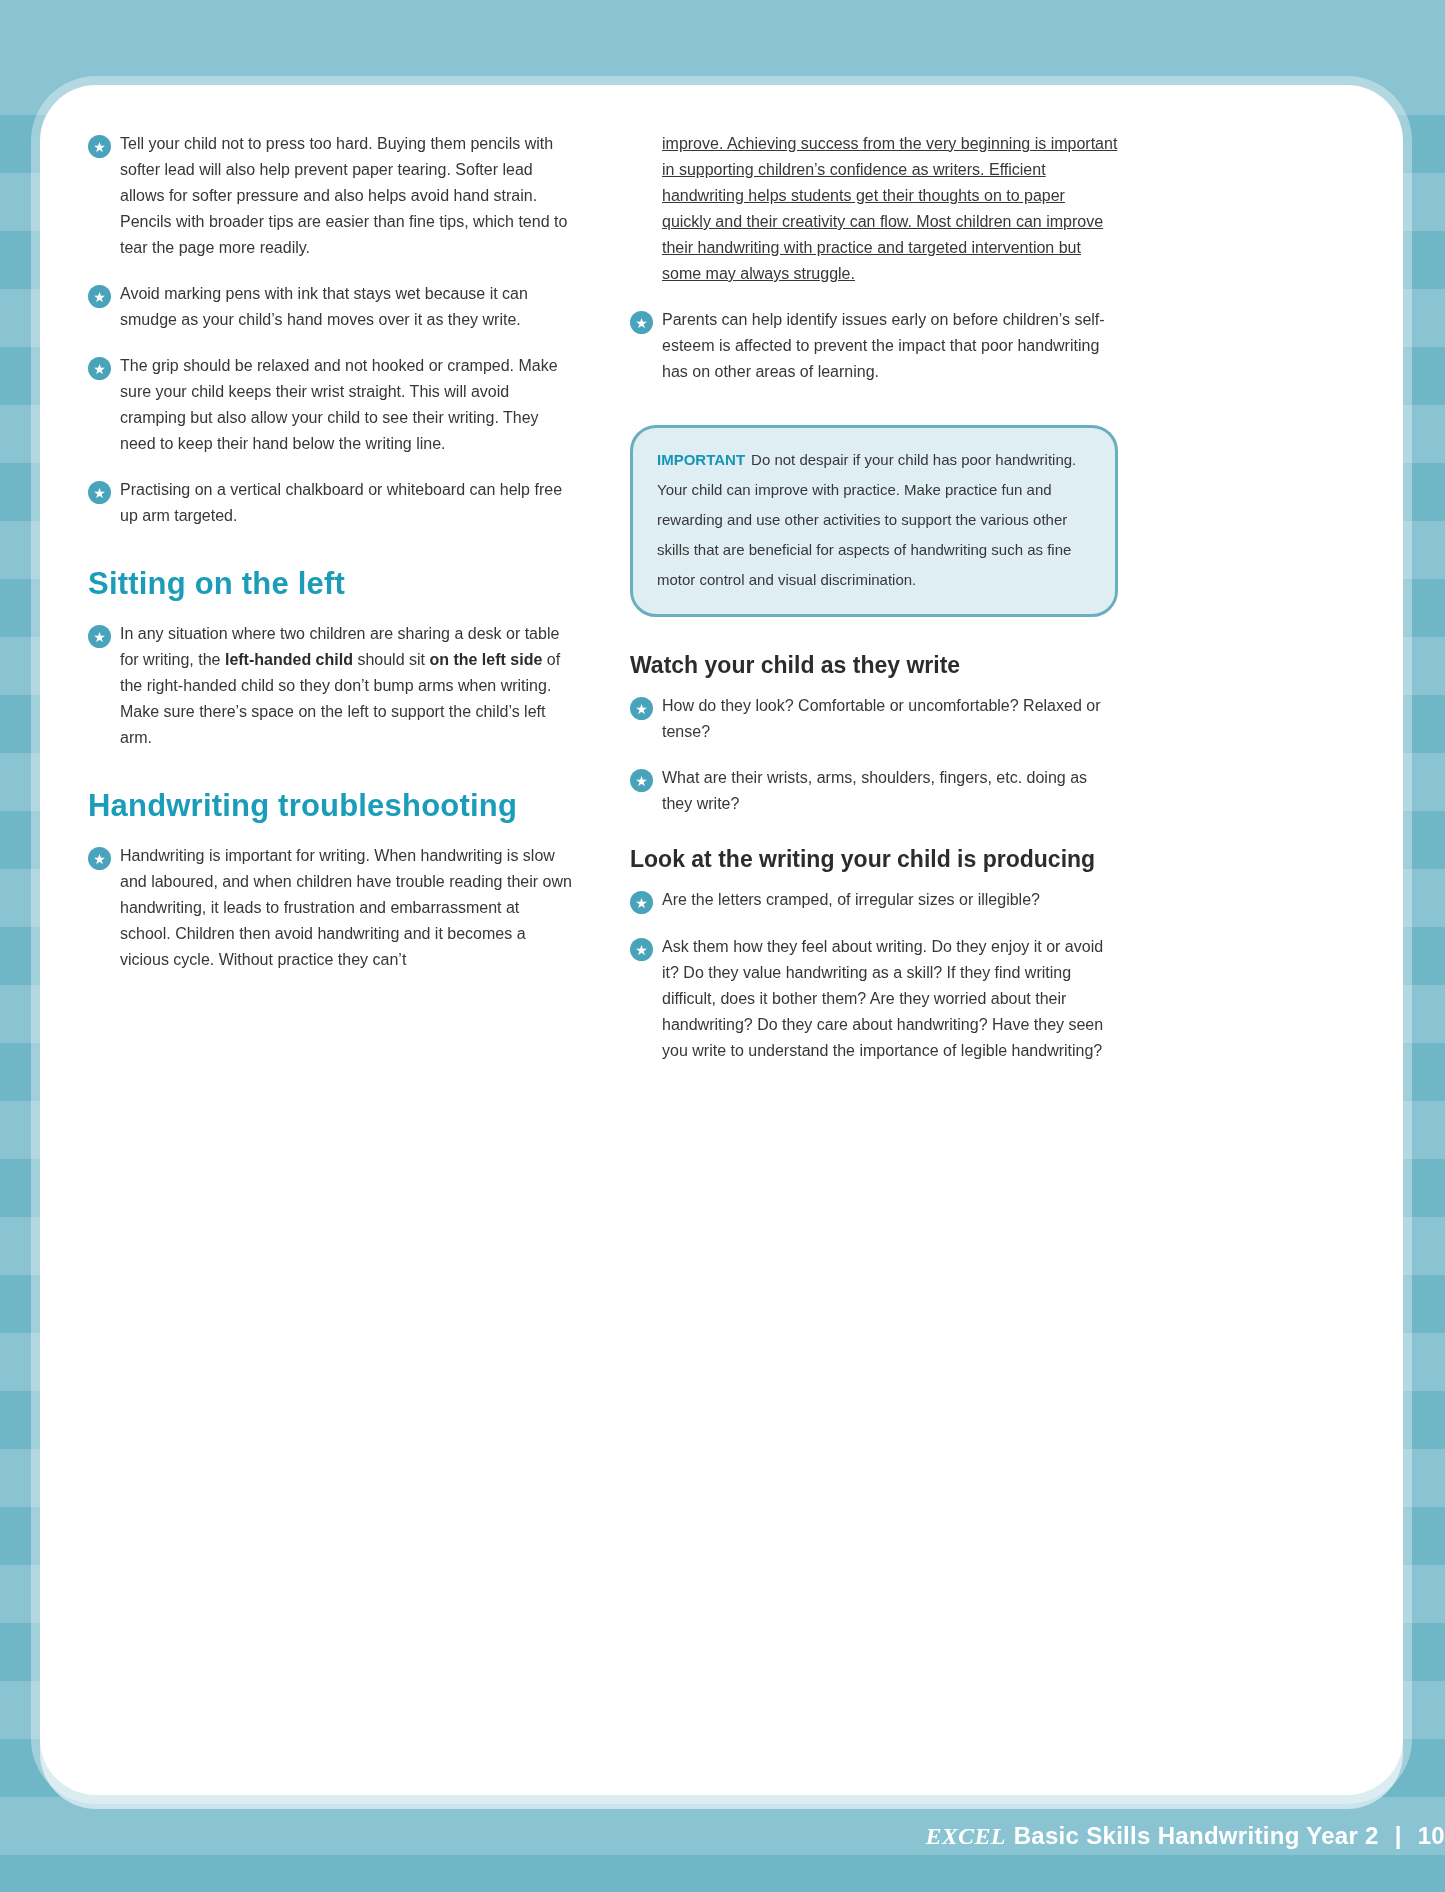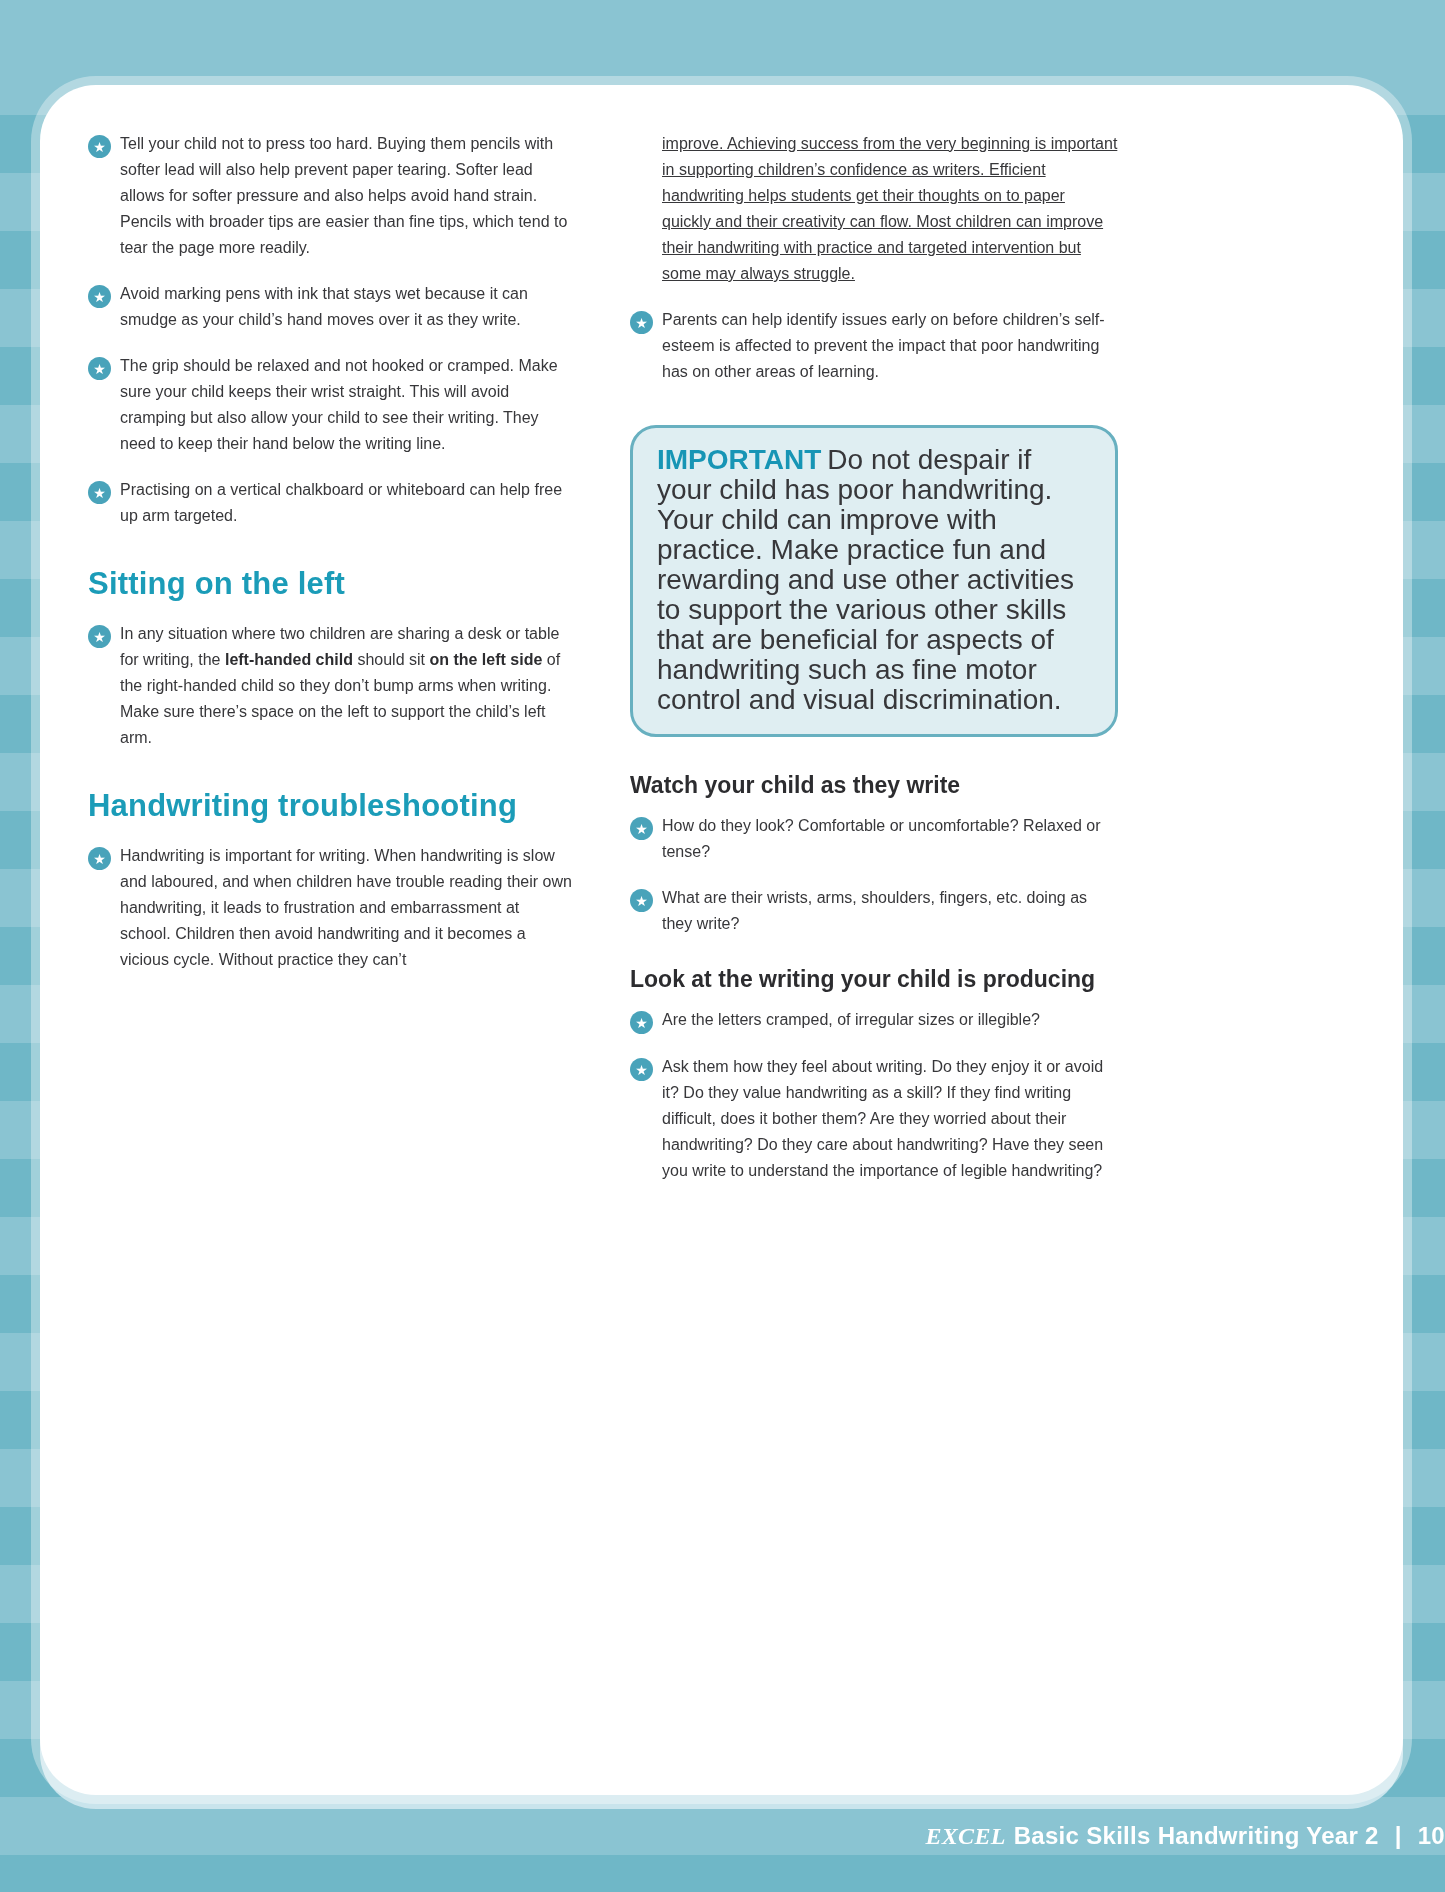--- a/index.html
+++ b/index.html
@@ -32,21 +32,21 @@
   .bullet-icon{
     flex:0 0 auto;width:23px;height:23px;border-radius:50%;
     background:#49a3ba;color:#ffffff;
     display:flex;align-items:center;justify-content:center;
     font-size:14px;line-height:1;margin:4px 9px 0 0;
   }
   .para{margin:0 0 20px 32px;text-decoration:underline;}
   .callout{
     background:#dfeef2;border:3px solid #68b0c0;border-radius:26px;
     padding:17px 24px 19px 24px;margin:32px 0 0 0;
-    font-size:28px;line-height:30px;color:#37373a;
+    font-size:15px;line-height:30px;color:#37373a;
   }
   .callout .box-label{color:#1795b5;font-weight:bold;margin-right:6px;}
   .section-heading{
     color:#1b9cb8;font-size:31px;line-height:34px;font-weight:bold;
     margin:38px 0 20px 0;letter-spacing:0.2px;
   }
   .sub-heading{
     color:#2c2c2f;font-size:23px;line-height:28px;font-weight:bold;
     margin:28px 0 14px 0;
   }

